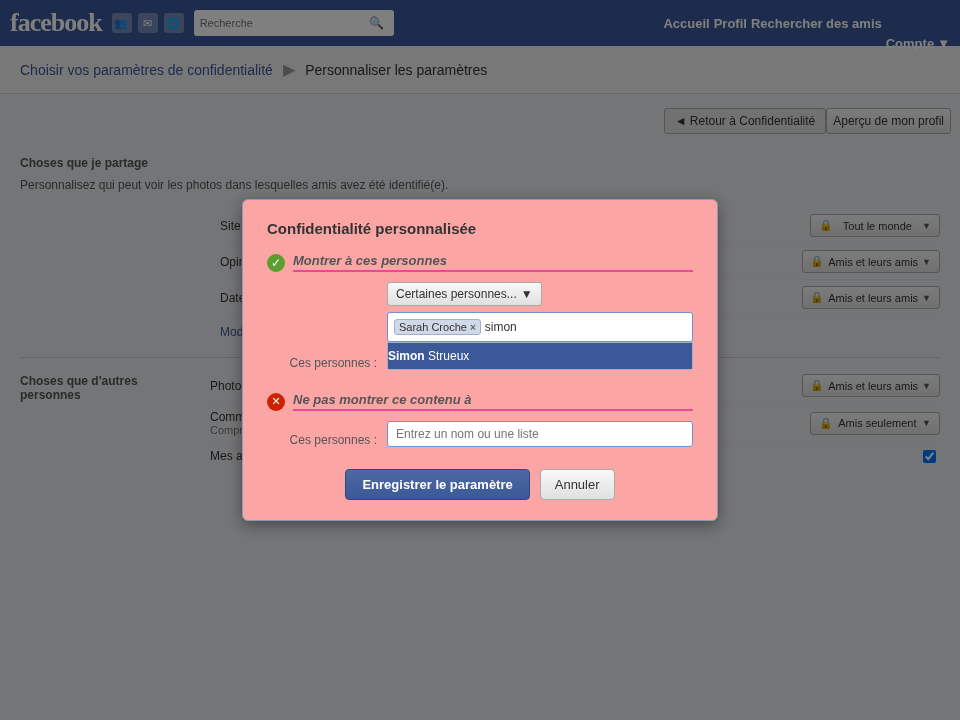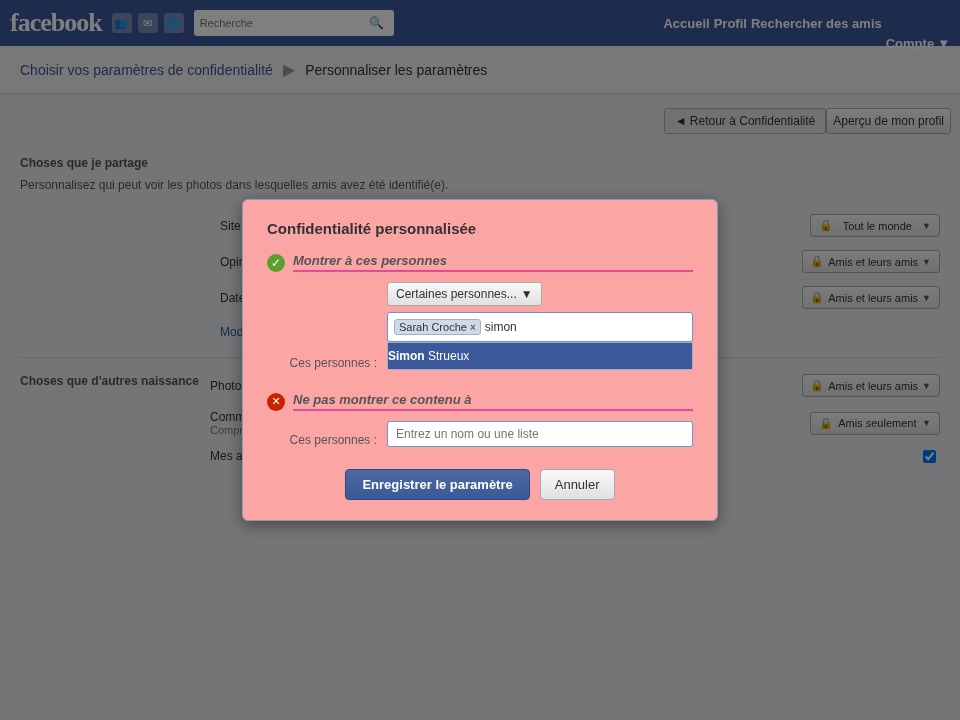--- a/index.html
+++ b/index.html
@@ -417,21 +417,21 @@
       <div style="padding:8px 0;">
         <a class="modify-link" href="#">Modifier les paramètres de confidentialité des albums</a>
         <span> pour les photos existantes.</span>
       </div>
 
     </div>
 
     <div class="bottom-section">
       <div class="section-divider"></div>
       <div style="display:flex; gap:10px;">
-        <div style="width:180px; font-size:12px; font-weight:bold; color:#555; padding-top:6px;">Choses que d'autres naissance</div>
+        <div style="width:180px; font-size:12px; font-weight:bold; color:#555; padding-top:6px;">Choses que d'autres personnes</div>
         <div style="flex:1;">
 
           <div class="settings-row" style="padding:6px 0; border-bottom:1px solid #e5e5e5;">
             <span class="settings-row-label">Photos et vidéos dans lesquelles je suis identifié(e)</span>
             <button class="dropdown-btn">
               <span>🔒</span>
               <span>Amis et leurs amis</span>
               <span class="caret">▼</span>
             </button>
           </div>

